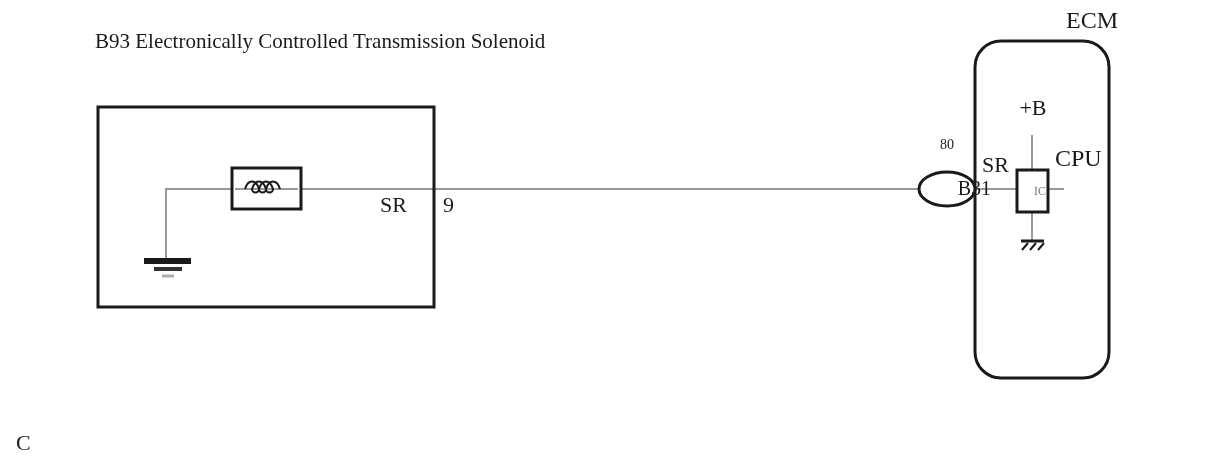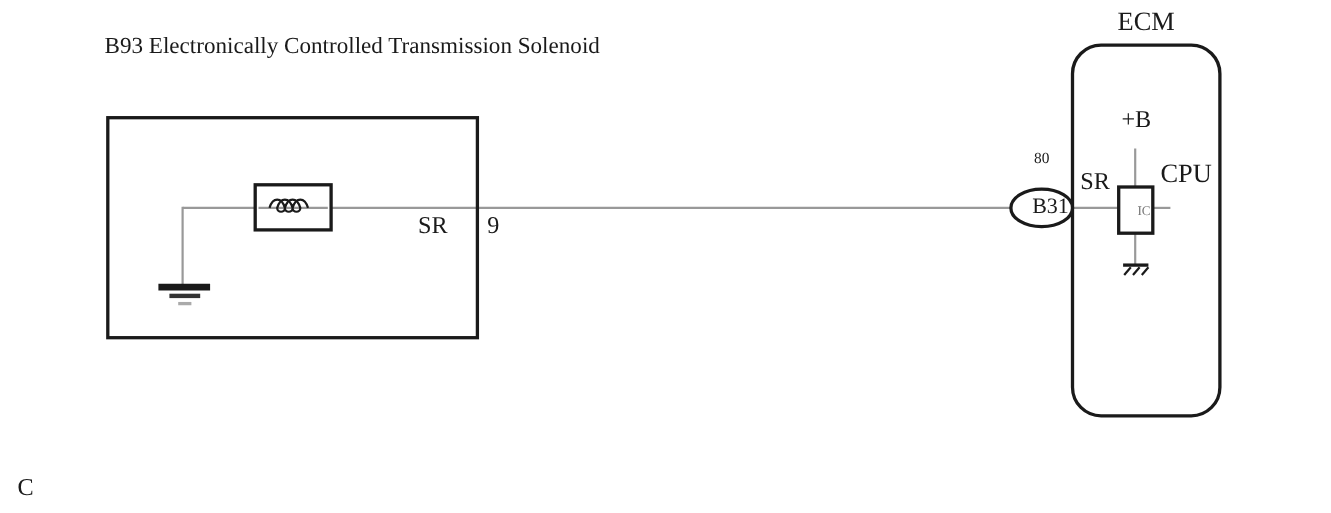--- a/index.html
+++ b/index.html
@@ -24,22 +24,22 @@
   .label {
     position: absolute;
     line-height: 1;
     white-space: nowrap;
     color: #1a1a1a;
   }
   .lbl-title   { left: 95px;  top: 31px;  font-size: 21px; }
   .lbl-sr-left { left: 380px; top: 194px; font-size: 22px; }
   .lbl-pin9    { left: 443px; top: 194px; font-size: 22px; }
   .lbl-80      { left: 925px; top: 138px; font-size: 14px; width: 44px; text-align: center; }
-  .lbl-b31     { left: 919px; top: 178px; font-size: 20px; width: 72px; text-align: center; font-weight: 500; }
-  .lbl-ecm     { left: 975px; top: 8px;   font-size: 24px; width: 134px; text-align: center; }
+  .lbl-b31     { left: 919px; top: 178px; font-size: 20px; width: 72px; text-align: right; font-weight: 500; }
+  .lbl-ecm     { left: 1025px; top: 8px;   font-size: 24px; width: 134px; text-align: center; }
   .lbl-sr-ecm  { left: 982px; top: 154px; font-size: 22px; }
   .lbl-plusb   { left: 1016px;top: 97px;  font-size: 22px; width: 34px; text-align: center; }
   .lbl-cpu     { left: 1055px;top: 146px; font-size: 24px; }
   .lbl-ic      { left: 1017px;top: 170px; width: 46px; height: 42px; font-size: 12px;
                  color: #777777; display: flex; align-items: center; justify-content: center; }
   .lbl-c      { left: 16px;  top: 432px; font-size: 22px; }
 </style>
 </head>
 <body>
 

